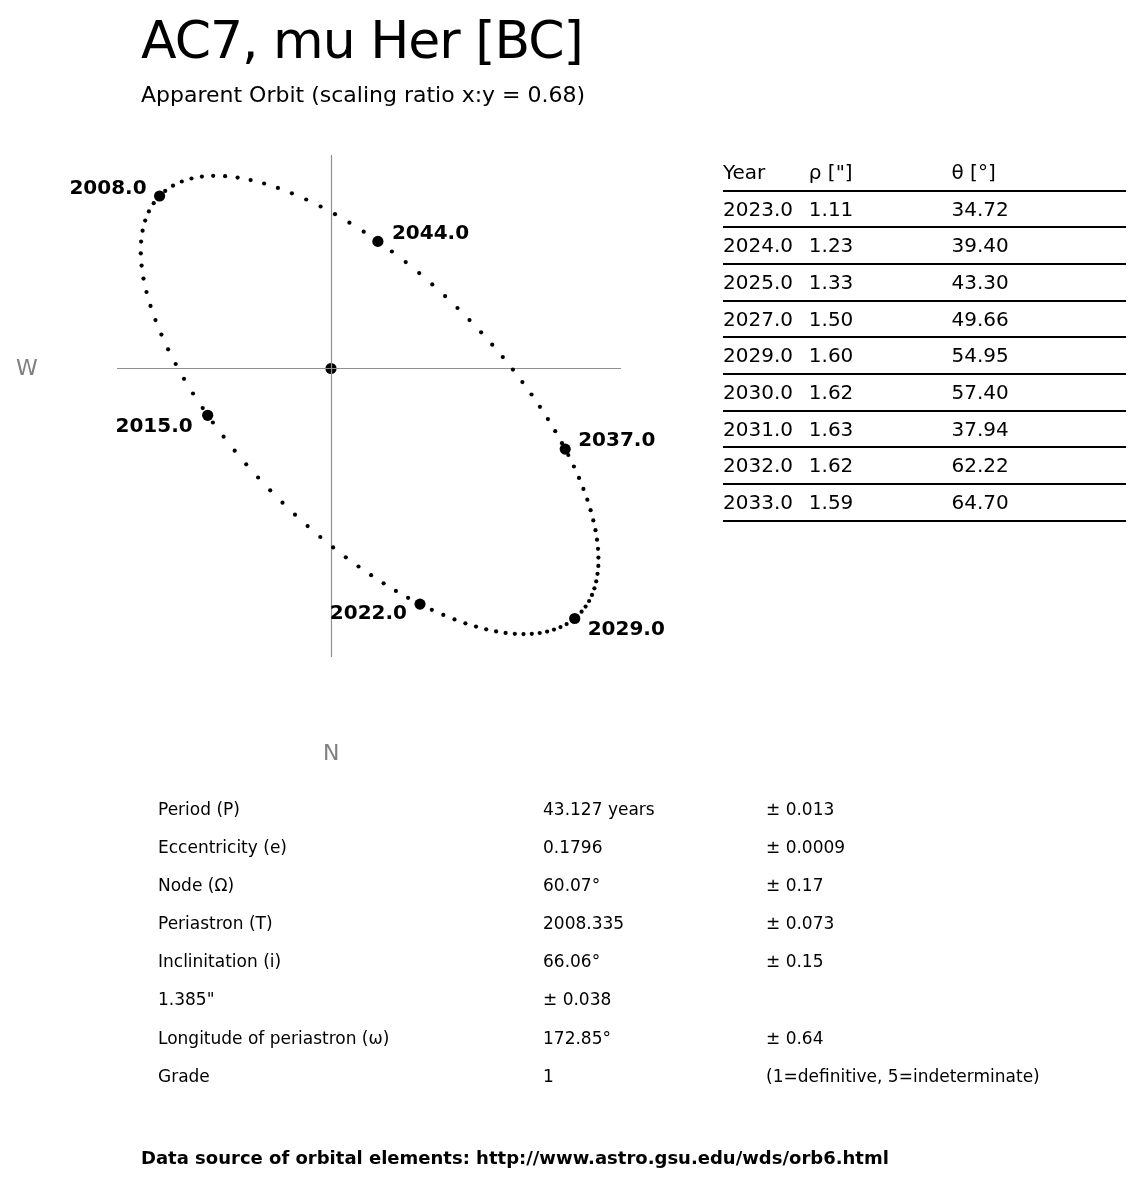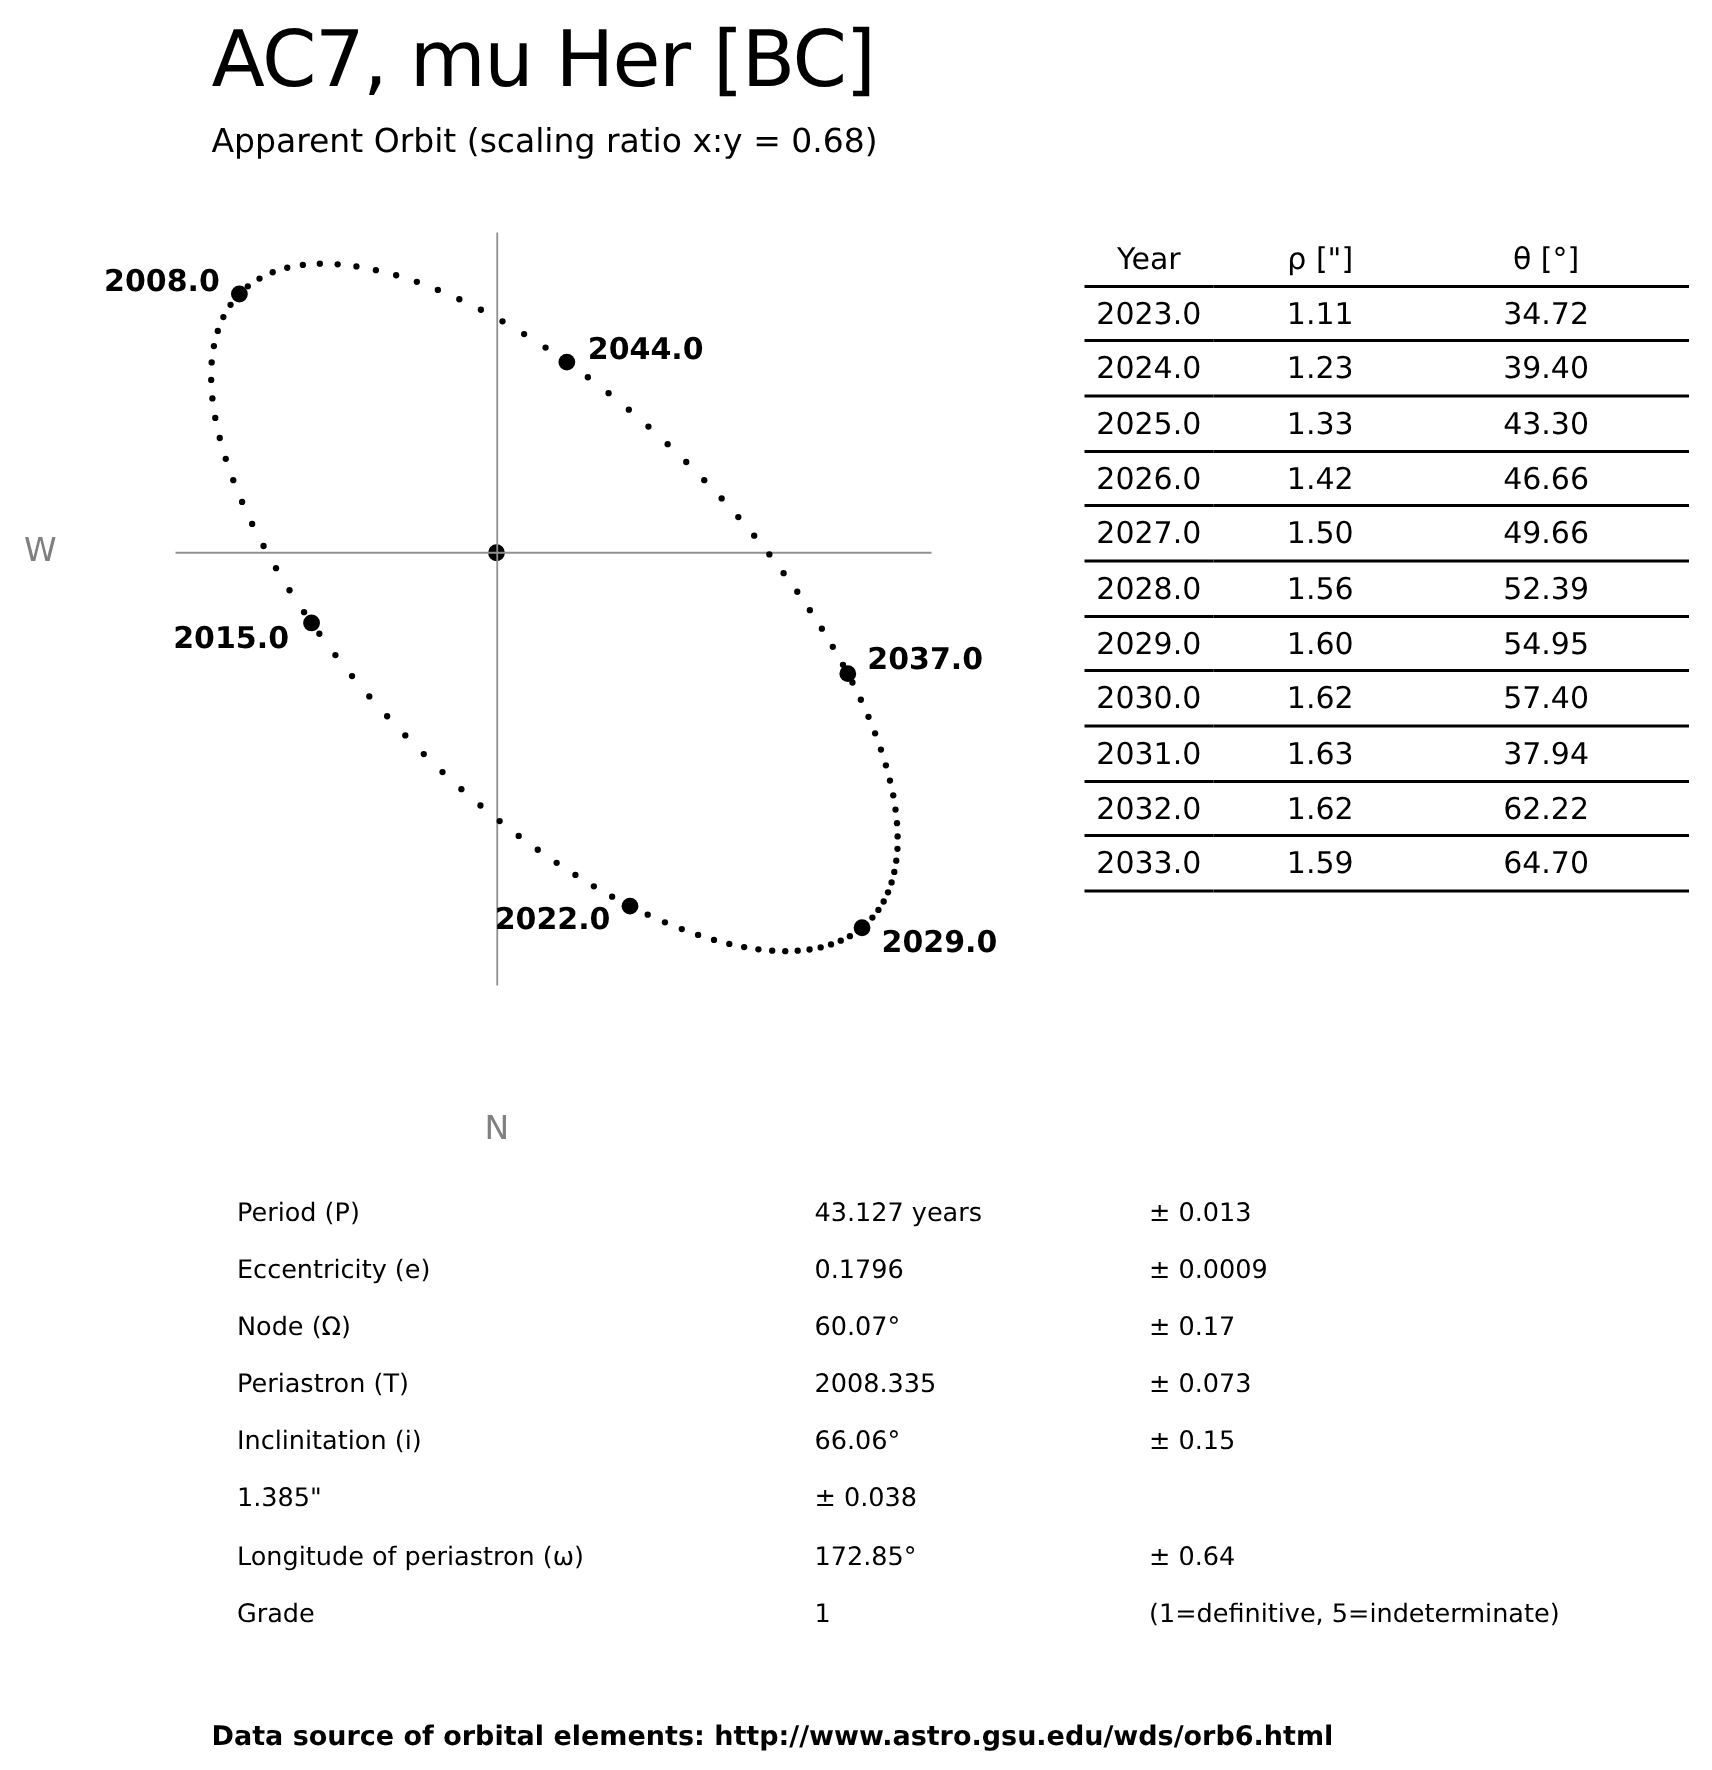--- a/index.html
+++ b/index.html
@@ -22,21 +22,21 @@
     position:absolute;font-size:22px;color:#808080;line-height:22px;
   }
   #west-label{left:16px;top:357px;}
   #north-label{left:323px;top:742px;}
   table.ephem{
     position:absolute;left:723px;top:155px;width:403px;
     border-collapse:collapse;font-size:20px;
   }
   table.ephem td,table.ephem th{
     height:34.65px;padding:0;margin:0;font-weight:normal;
-    text-align:center;border-bottom:2px solid #000;white-space:nowrap;
+    text-align:left;border-bottom:2px solid #000;white-space:nowrap;
     vertical-align:middle;line-height:34.65px;
   }
   table.ephem tr th{border-bottom:2px solid #000;}
   table.ephem .c1{width:87px;}
   table.ephem .c2{width:150px;}
   table.ephem .c3{width:166px;padding-right:16px;}
   #elements-block{position:absolute;left:158px;top:801px;font-size:17px;}
   .el-row{
     display:grid;grid-template-columns:385px 223px auto;height:38.1px;
     line-height:17px;align-items:start;white-space:nowrap;
@@ -199,35 +199,25 @@
         <td class="c1">2024.0</td>
         <td class="c2">1.23</td>
         <td class="c3">39.40</td>
       </tr>
       <tr>
         <td class="c1">2025.0</td>
         <td class="c2">1.33</td>
         <td class="c3">43.30</td>
       </tr>
       <tr>
-        <td class="c1">2026.0</td>
-        <td class="c2">1.42</td>
-        <td class="c3">46.66</td>
-      </tr>
-      <tr>
         <td class="c1">2027.0</td>
         <td class="c2">1.50</td>
         <td class="c3">49.66</td>
       </tr>
       <tr>
-        <td class="c1">2028.0</td>
-        <td class="c2">1.56</td>
-        <td class="c3">52.39</td>
-      </tr>
-      <tr>
         <td class="c1">2029.0</td>
         <td class="c2">1.60</td>
         <td class="c3">54.95</td>
       </tr>
       <tr>
         <td class="c1">2030.0</td>
         <td class="c2">1.62</td>
         <td class="c3">57.40</td>
       </tr>
       <tr>

